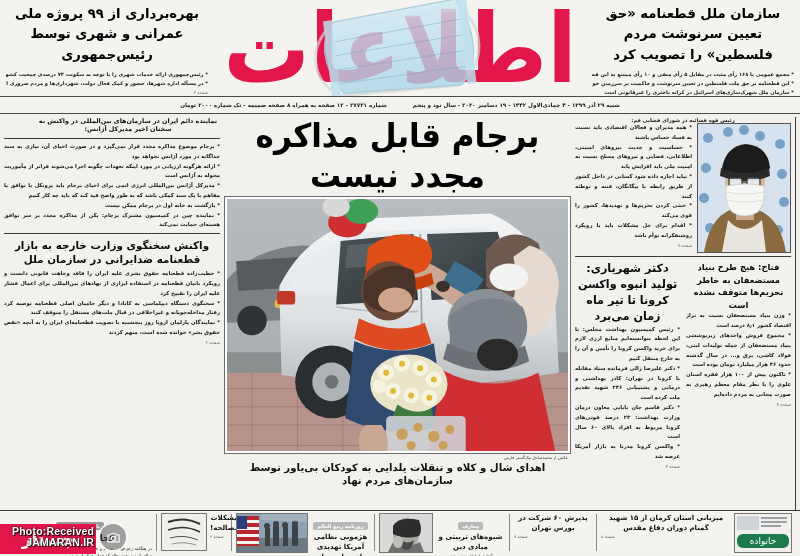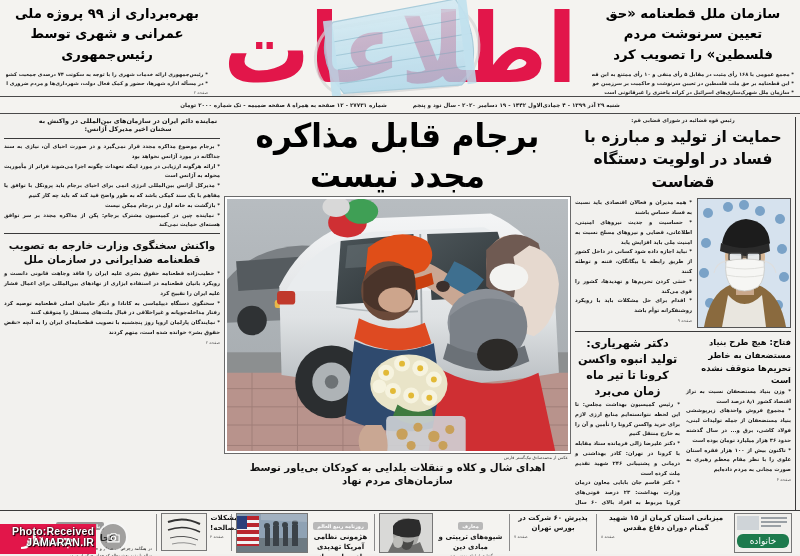--- a/index.html
+++ b/index.html
@@ -228,21 +228,21 @@
   .lc-text { flex: 1; }
   .twocol { display: flex; flex-direction: row-reverse; gap: 6px; margin-top: 4px; }
   .twocol > div { flex: 1; }
   .tc-head {
     font-size: 11.2px;
     font-weight: bold;
     text-align: center;
     line-height: 1.42;
     color: #0a0a0a;
   }
-  .tc-head.small { font-size: 8.4px; line-height: 1.5; text-align: right; }
+  .tc-head.small { font-size: 8.4px; line-height: 1.5; }
 
   
   .bottom {
     position: relative;
     height: 44px;
     border-top: 1px solid #3a3a3a;
     display: flex;
     flex-direction: row-reverse;
     padding: 2px 4px;
     box-sizing: border-box;
@@ -383,21 +383,21 @@
       <div class="kicker">نماینده دائم ایران در سازمان‌های بین‌المللی در واکنش به سخنان اخیر مدیرکل آژانس:</div>
       <div class="colrule"></div>
       <div class="blist">
         <div class="b">* برجام موضوع مذاکره مجدد قرار نمی‌گیرد و در صورت احیای آن، نیازی به سند جداگانه در مورد آژانس نخواهد بود</div>
         <div class="b">* ارائه هرگونه ارزیابی در مورد اینکه تعهدات چگونه اجرا می‌شوند فراتر از مأموریت محوله به آژانس است</div>
         <div class="b">* مدیرکل آژانس بین‌المللی انرژی اتمی برای احیای برجام باید پروتکل با توافق یا مفاهم با یک سند کمکی باشد که به طور واضح قید کند که باید چه کار کنیم</div>
         <div class="b">* بازگشت به خانه اول در برجام ممکن نیست</div>
         <div class="b">* نماینده چین در کمیسیون مشترک برجام: پکن از مذاکره مجدد بر سر توافق هسته‌ای حمایت نمی‌کند</div>
       </div>
       <div class="colrule"></div>
-      <div class="secthead">واکنش سخنگوی وزارت خارجه به تصویب قطعنامه ضدایرانی در سازمان ملل</div>
+      <div class="secthead">واکنش سخنگوی وزارت خارجه به بازار قطعنامه ضدایرانی در سازمان ملل</div>
       <div class="blist">
         <div class="b">* خطیب‌زاده قطعنامه حقوق بشری علیه ایران را فاقد وجاهت قانونی دانست و رویکرد بانیان قطعنامه در استفاده ابزاری از نهادهای بین‌المللی برای اعمال فشار علیه ایران را تقبیح کرد</div>
         <div class="b">* سخنگوی دستگاه دیپلماسی به کانادا و دیگر حامیان اصلی قطعنامه توصیه کرد رفتار مداخله‌جویانه و غیراخلاقی در قبال ملت‌های مستقل را متوقف کنند</div>
         <div class="b">* نمایندگان پارلمان اروپا روز پنجشنبه با تصویب قطعنامه‌ای ایران را به آنچه «نقض حقوق بشر» خوانده شده است، متهم کردند</div>
       </div>
       <div class="pgref">صفحه ۲</div>
     </div>
 
     <div class="col-center">
       <div class="main-head">برجام قابل مذاکره مجدد نیست</div>
@@ -518,21 +518,20 @@
             <path d="M122 214 q-10 10 -4 24 l22 4 q4 -16 -4 -28 Z" fill="#c9a793"></path>
           </svg>
         </div>
       </div>
       <div class="photo-credit">عکس از محمدصادق نیک‌گستر فارس</div>
       <div class="photo-cap">اهدای شال و کلاه و تنقلات یلدایی به کودکان بی‌یاور توسط سازمان‌های مردم نهاد</div>
     </div>
 
     <div class="col-left">
       <div class="lc-kicker">رئیس قوه قضائیه در شورای قضایی قم:</div>
-      <div class="lc-head">حمایت از تولید و مبارزه با فساد در اولویت دستگاه قضاست</div>
 
       <div class="lc-split">
         <div class="lc-text blist">
           <div class="b">* همه مدیران و فعالان اقتصادی باید نسبت به فساد حساس باشند</div>
           <div class="b">* حساسیت و جدیت نیروهای امنیتی، اطلاعاتی، قضایی و نیروهای مسلح نسبت به امنیت ملی باید افزایش یابد</div>
           <div class="b">* نباید اجازه داده شود کسانی در داخل کشور از طریق رابطه با بیگانگان، فتنه و توطئه کنند</div>
           <div class="b">* خنثی کردن تحریم‌ها و تهدیدها، کشور را قوی می‌کند</div>
           <div class="b">* اقدام برای حل مشکلات باید با رویکرد روشنفکرانه توأم باشد</div>
           <div class="pgref">صفحه ۹</div>
         </div>

